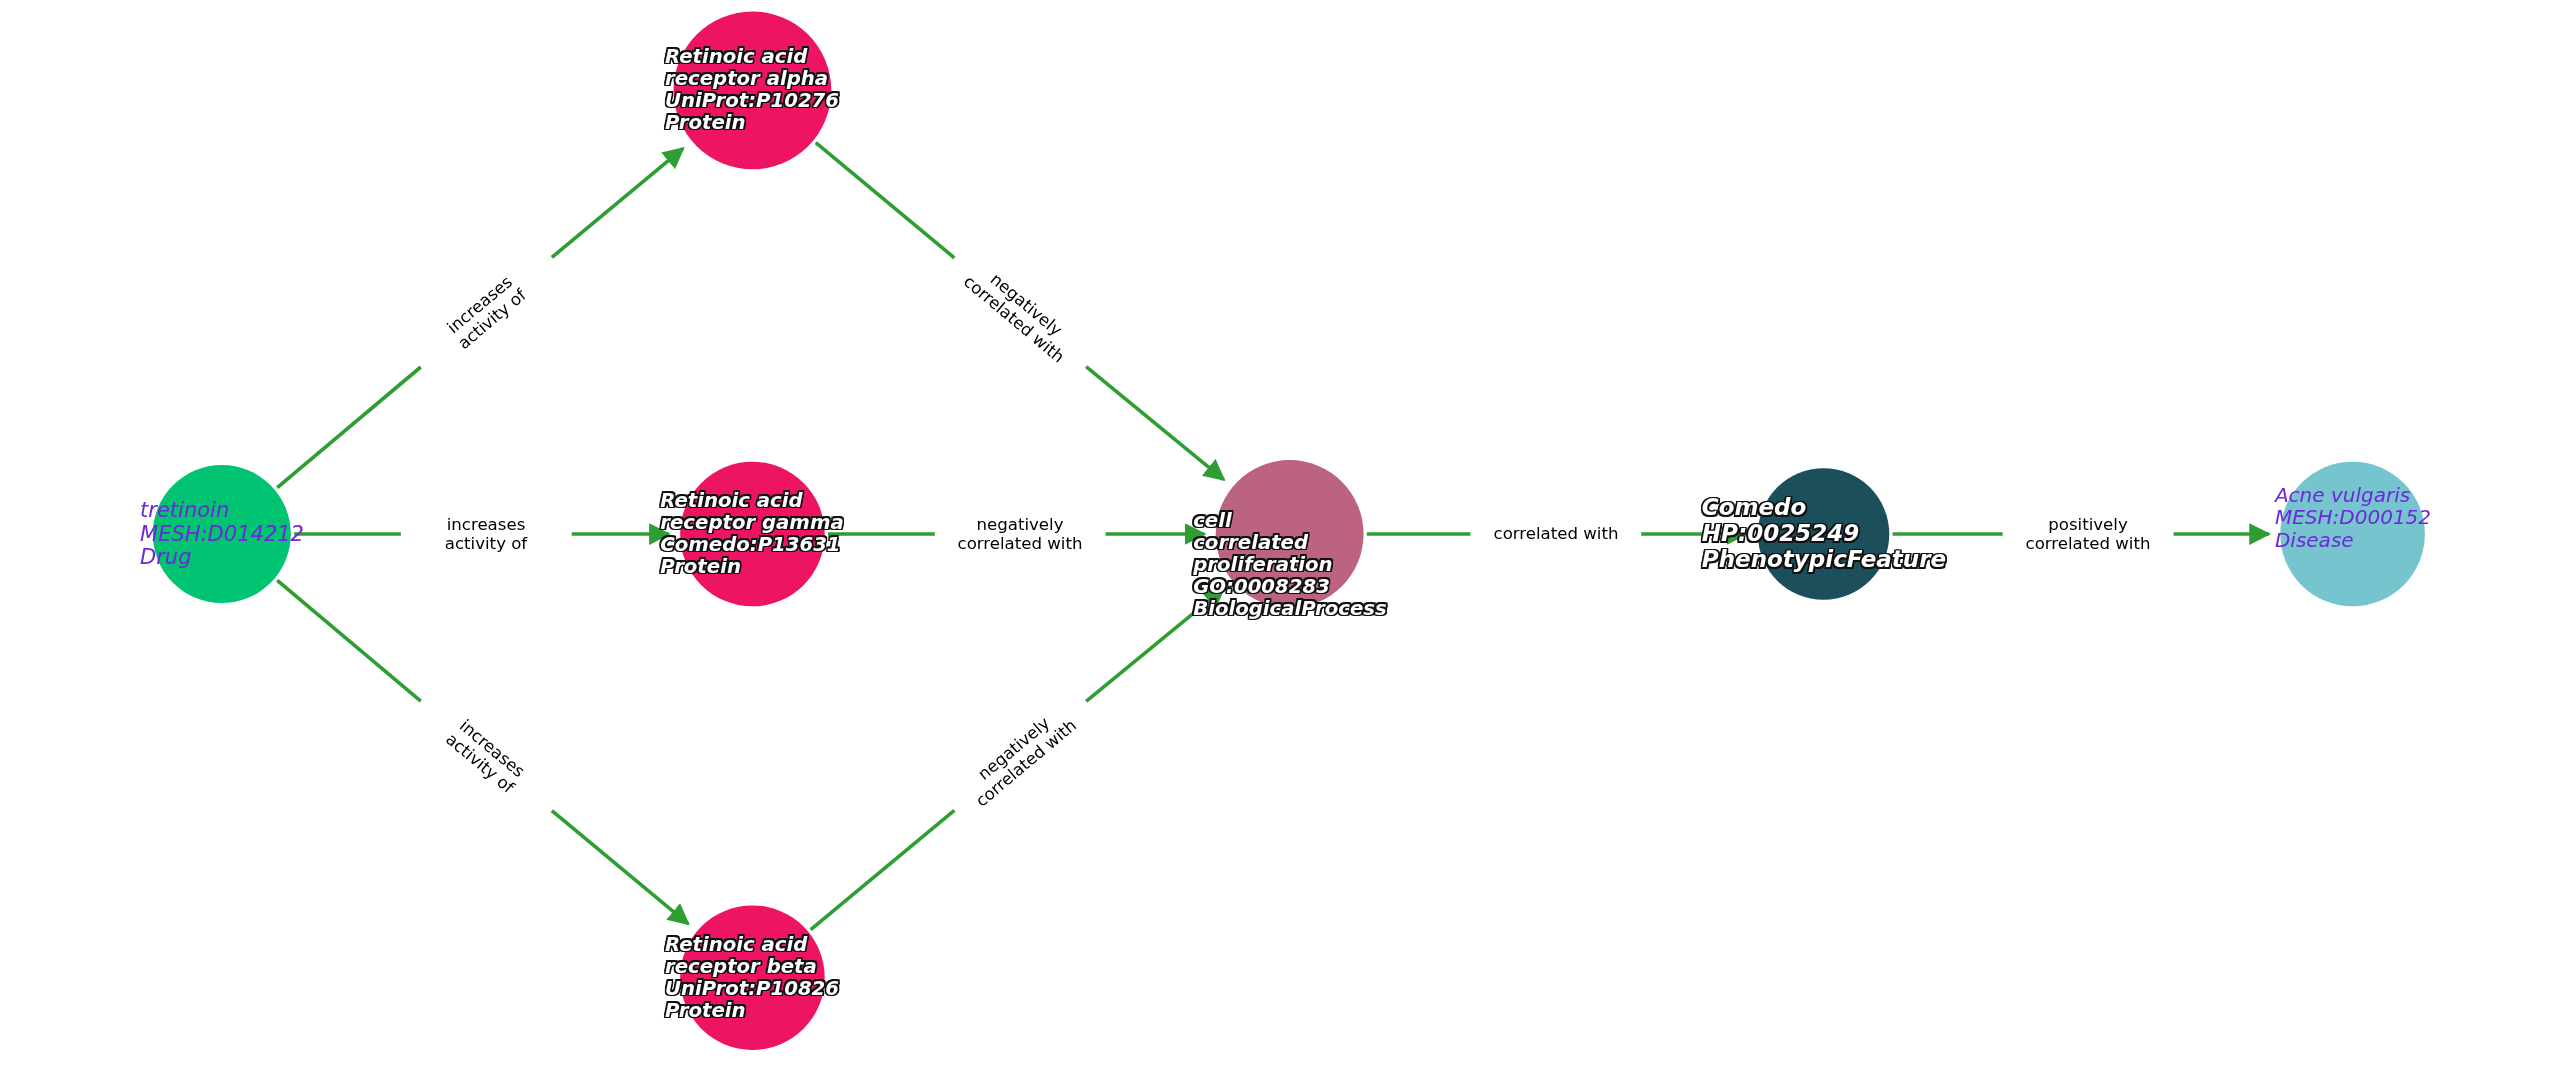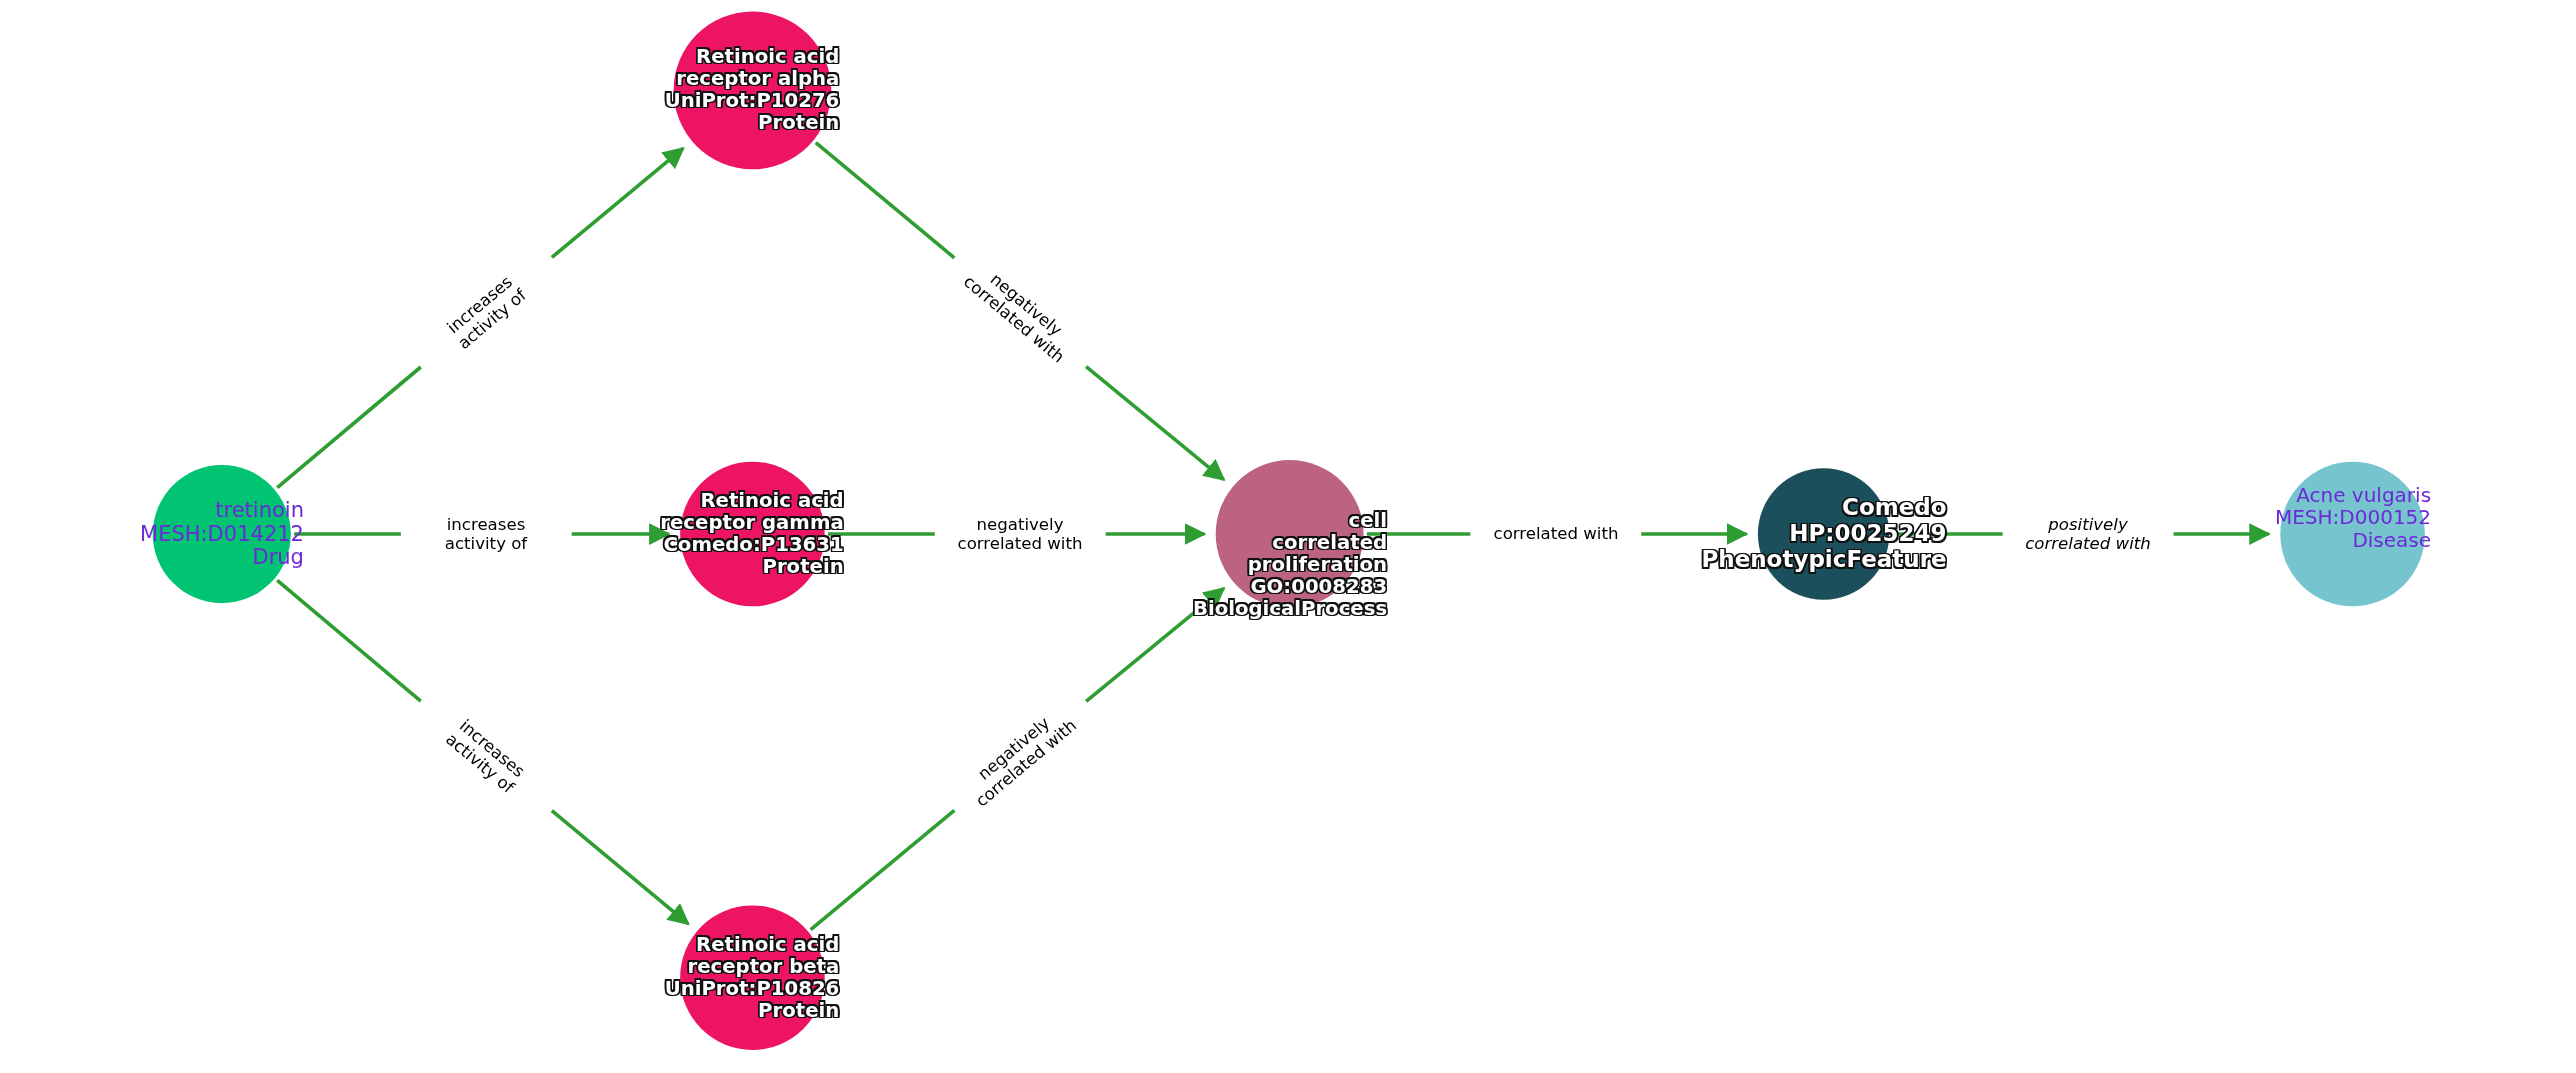--- a/index.html
+++ b/index.html
@@ -5,25 +5,26 @@
   html,body{margin:0;padding:0;}
   body{
     width:2576px;height:1073px;background:#ffffff;
     font-family:"DejaVu Sans",sans-serif;
     overflow:hidden;position:relative;
   }
   #graph{position:absolute;left:0;top:0;width:2576px;height:1073px;}
 
   .node-label{
     position:absolute;
-    text-align:right;
+    text-align:left;
     line-height:1.12;
     white-space:nowrap;
     pointer-events:none;
     transform:translate(-50%,-50%);
+    font-style:italic;
   }
   .node-label.outlined{
     color:#ffffff;
     font-weight:600;
     text-shadow:
       -1.6px -1.6px 0 #111, 1.6px -1.6px 0 #111,
       -1.6px  1.6px 0 #111, 1.6px  1.6px 0 #111,
       -1.6px 0 0 #111, 1.6px 0 0 #111,
        0 -1.6px 0 #111, 0 1.6px 0 #111;
   }
@@ -99,21 +100,21 @@
       <div>negatively</div>
       <div>correlated with</div>
     </div>
     <div class="edge-label" style="left: 1020px; top: 756px; font-size: 16.6px; transform: translate(-50%, -50%) rotate(-40deg);">
       <div>negatively</div>
       <div>correlated with</div>
     </div>
     <div class="edge-label" style="left: 1556px; top: 534px; font-size: 16.6px; transform: translate(-50%, -50%) rotate(0deg);">
       <div>correlated with</div>
     </div>
-    <div class="edge-label" style="left: 2088px; top: 534px; font-size: 16.6px; transform: translate(-50%, -50%) rotate(0deg); font-style: italic;">
+    <div class="edge-label" style="left: 2088px; top: 534px; font-size: 16.6px; transform: translate(-50%, -50%) rotate(0deg);">
       <div>positively</div>
       <div>correlated with</div>
     </div>
     <div class="node-label plain" style="left: 222px; top: 534px; font-size: 21px;">
       <div>tretinoin</div>
       <div>MESH:D014212</div>
       <div>Drug</div>
     </div>
     <div class="node-label outlined" style="left: 752px; top: 90px; font-size: 19.7px;">
       <div>Retinoic acid</div>

